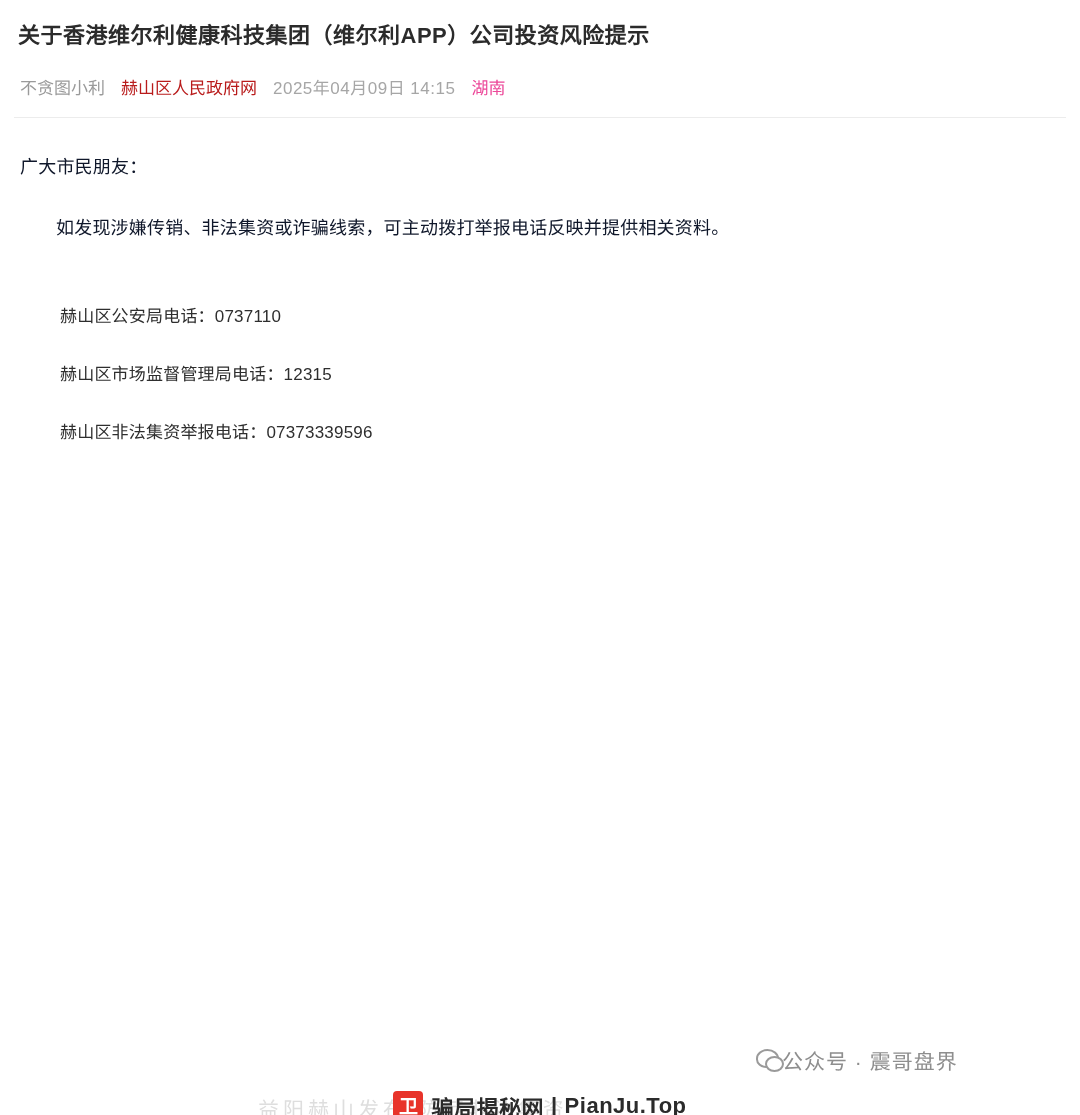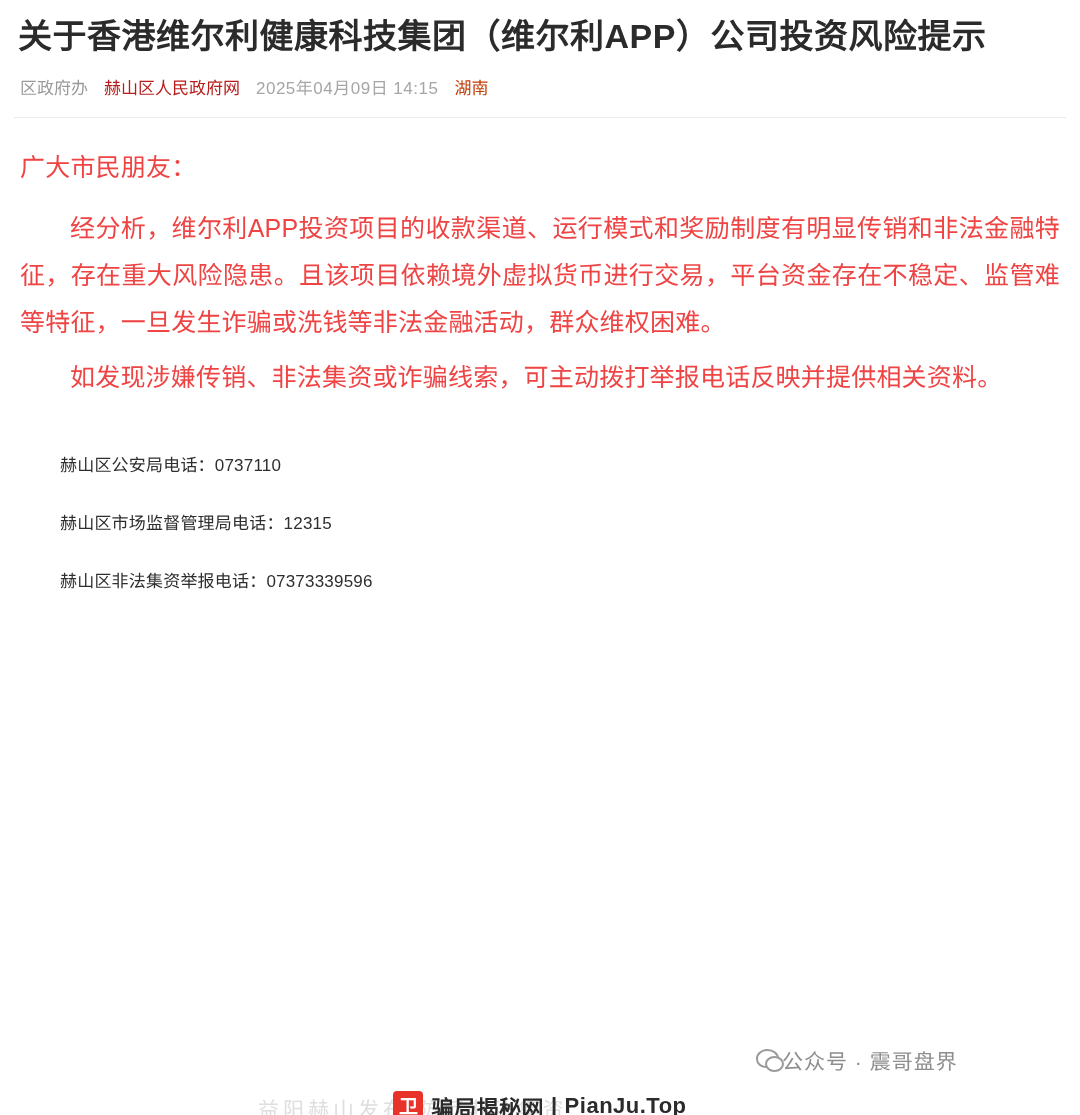--- a/index.html
+++ b/index.html
@@ -16,21 +16,21 @@
     overflow: hidden;
   }
   .page {
     position: relative;
     width: 1080px;
     height: 1115px;
     box-sizing: border-box;
     padding: 0 14px;
   }
   .article-title {
-    font-size: 34px;
+    font-size: 22px;
     line-height: 44px;
     font-weight: 700;
     color: #2b2b2b;
     letter-spacing: 0.5px;
     margin: 14px 0 0 0;
     padding: 0 4px;
   }
   .meta-row {
     margin-top: 16px;
     padding: 0 6px 0 6px;
@@ -45,36 +45,36 @@
     color: #9a9a9a;
   }
   .meta-site {
     color: #b91c1c;
   }
   .meta-date {
     color: #a6a6a6;
     letter-spacing: 0.5px;
   }
   .meta-region {
-    color: #c2410c;
+    color: #ec4899;
   }
   .divider {
     margin-top: 18px;
     height: 1px;
     background: #ececec;
     width: 100%;
   }
   .body-area {
     margin-top: 26px;
     padding: 0 6px;
   }
   .p {
-    font-size: 25px;
+    font-size: 18px;
     line-height: 47px;
-    color: #ef4444;
+    color: #0f172a;
     margin: 0 0 8px 0;
     text-align: justify;
     letter-spacing: 0.2px;
   }
   .p.indent {
     text-indent: 2em;
   }
   .p.salutation {
     margin-bottom: 14px;
   }
@@ -190,31 +190,30 @@
   }
 </style>
 </head>
 <body>
 
 <div class="page">
 
   <h1 class="article-title">关于香港维尔利健康科技集团（维尔利APP）公司投资风险提示</h1>
 
   <div class="meta-row">
-    <span class="meta-source">区政府办</span>
+    <span class="meta-source">不贪图小利</span>
     <span class="meta-site">赫山区人民政府网</span>
     <span class="meta-date">2025年04月09日 14:15</span>
     <span class="meta-region">湖南</span>
   </div>
 
   <div class="divider"></div>
 
   <div class="body-area">
     <p class="p salutation">广大市民朋友：</p>
-    <p class="p indent">经分析，维尔利APP投资项目的收款渠道、运行模式和奖励制度有明显传销和非法金融特征，存在重大风险隐患。且该项目依赖境外虚拟货币进行交易，平台资金存在不稳定、监管难等特征，一旦发生诈骗或洗钱等非法金融活动，群众维权困难。</p>
     <p class="p indent tight">如发现涉嫌传销、非法集资或诈骗线索，可主动拨打举报电话反映并提供相关资料。</p>
 
     <div class="contact-block">
       <div class="contact-line">赫山区公安局电话：0737110</div>
       <div class="contact-line">赫山区市场监督管理局电话：12315</div>
       <div class="contact-line">赫山区非法集资举报电话：07373339596</div>
     </div>
   </div>
 
   <div class="footer-wm">

